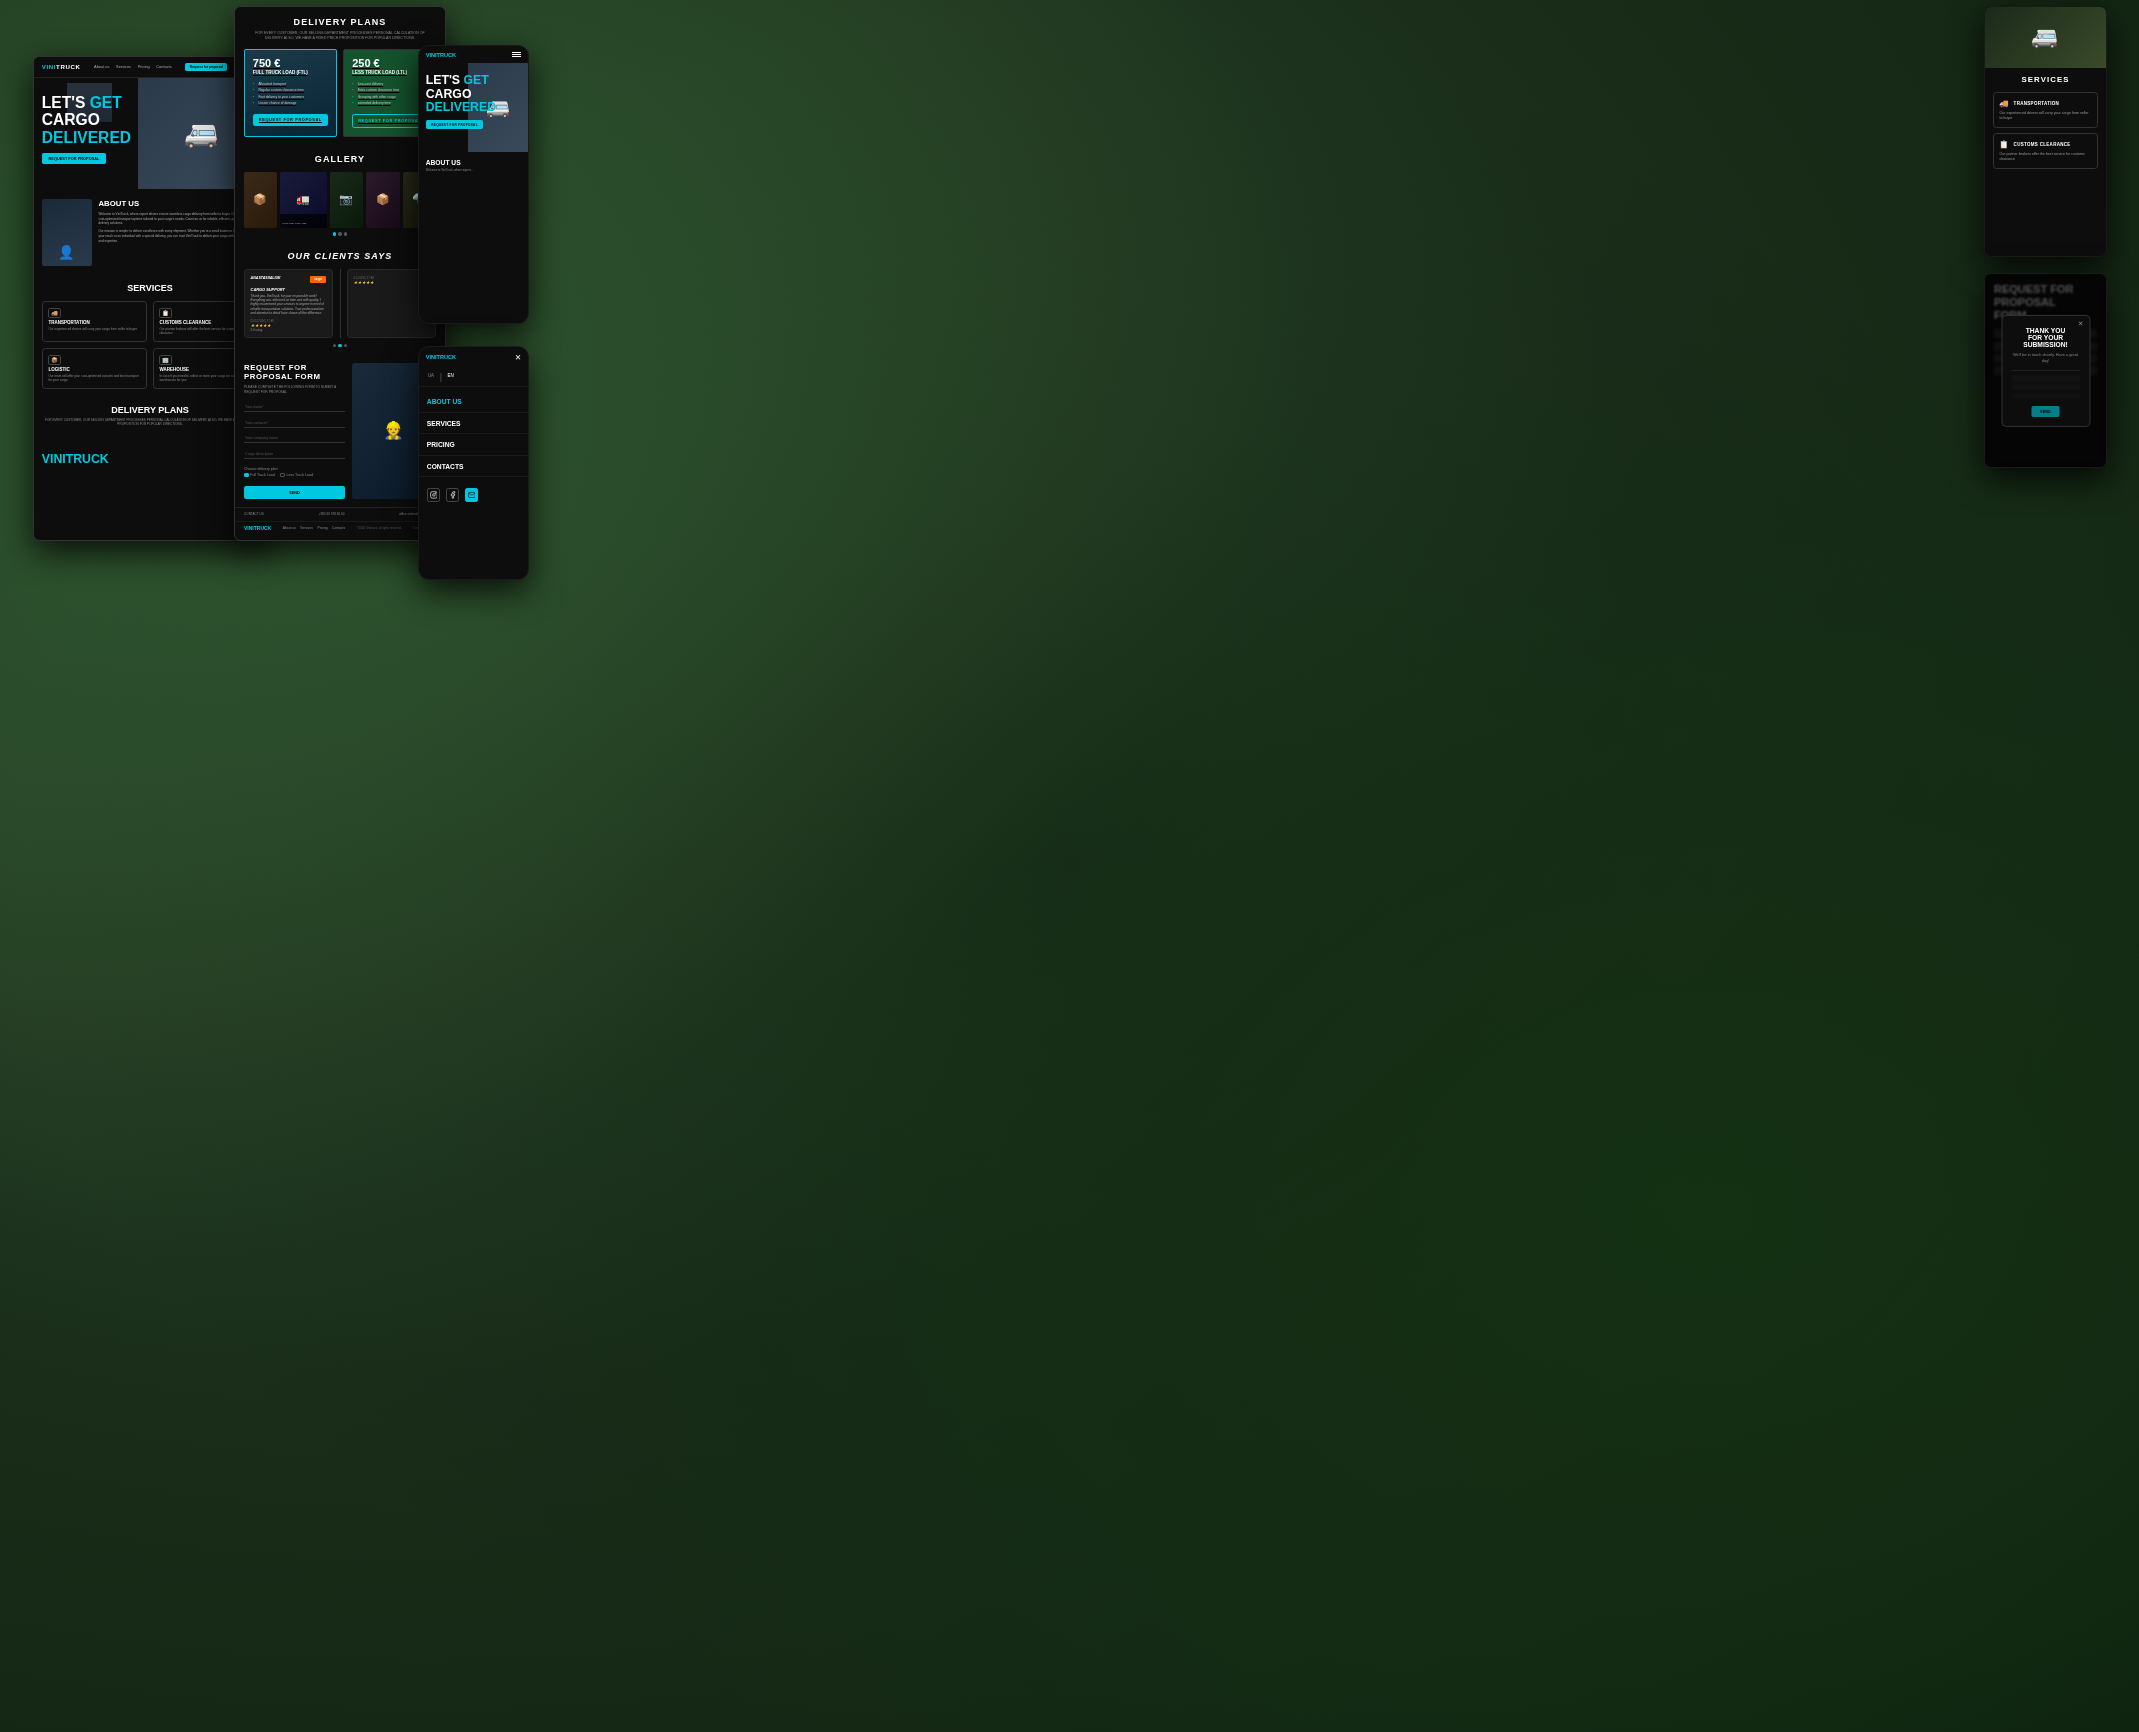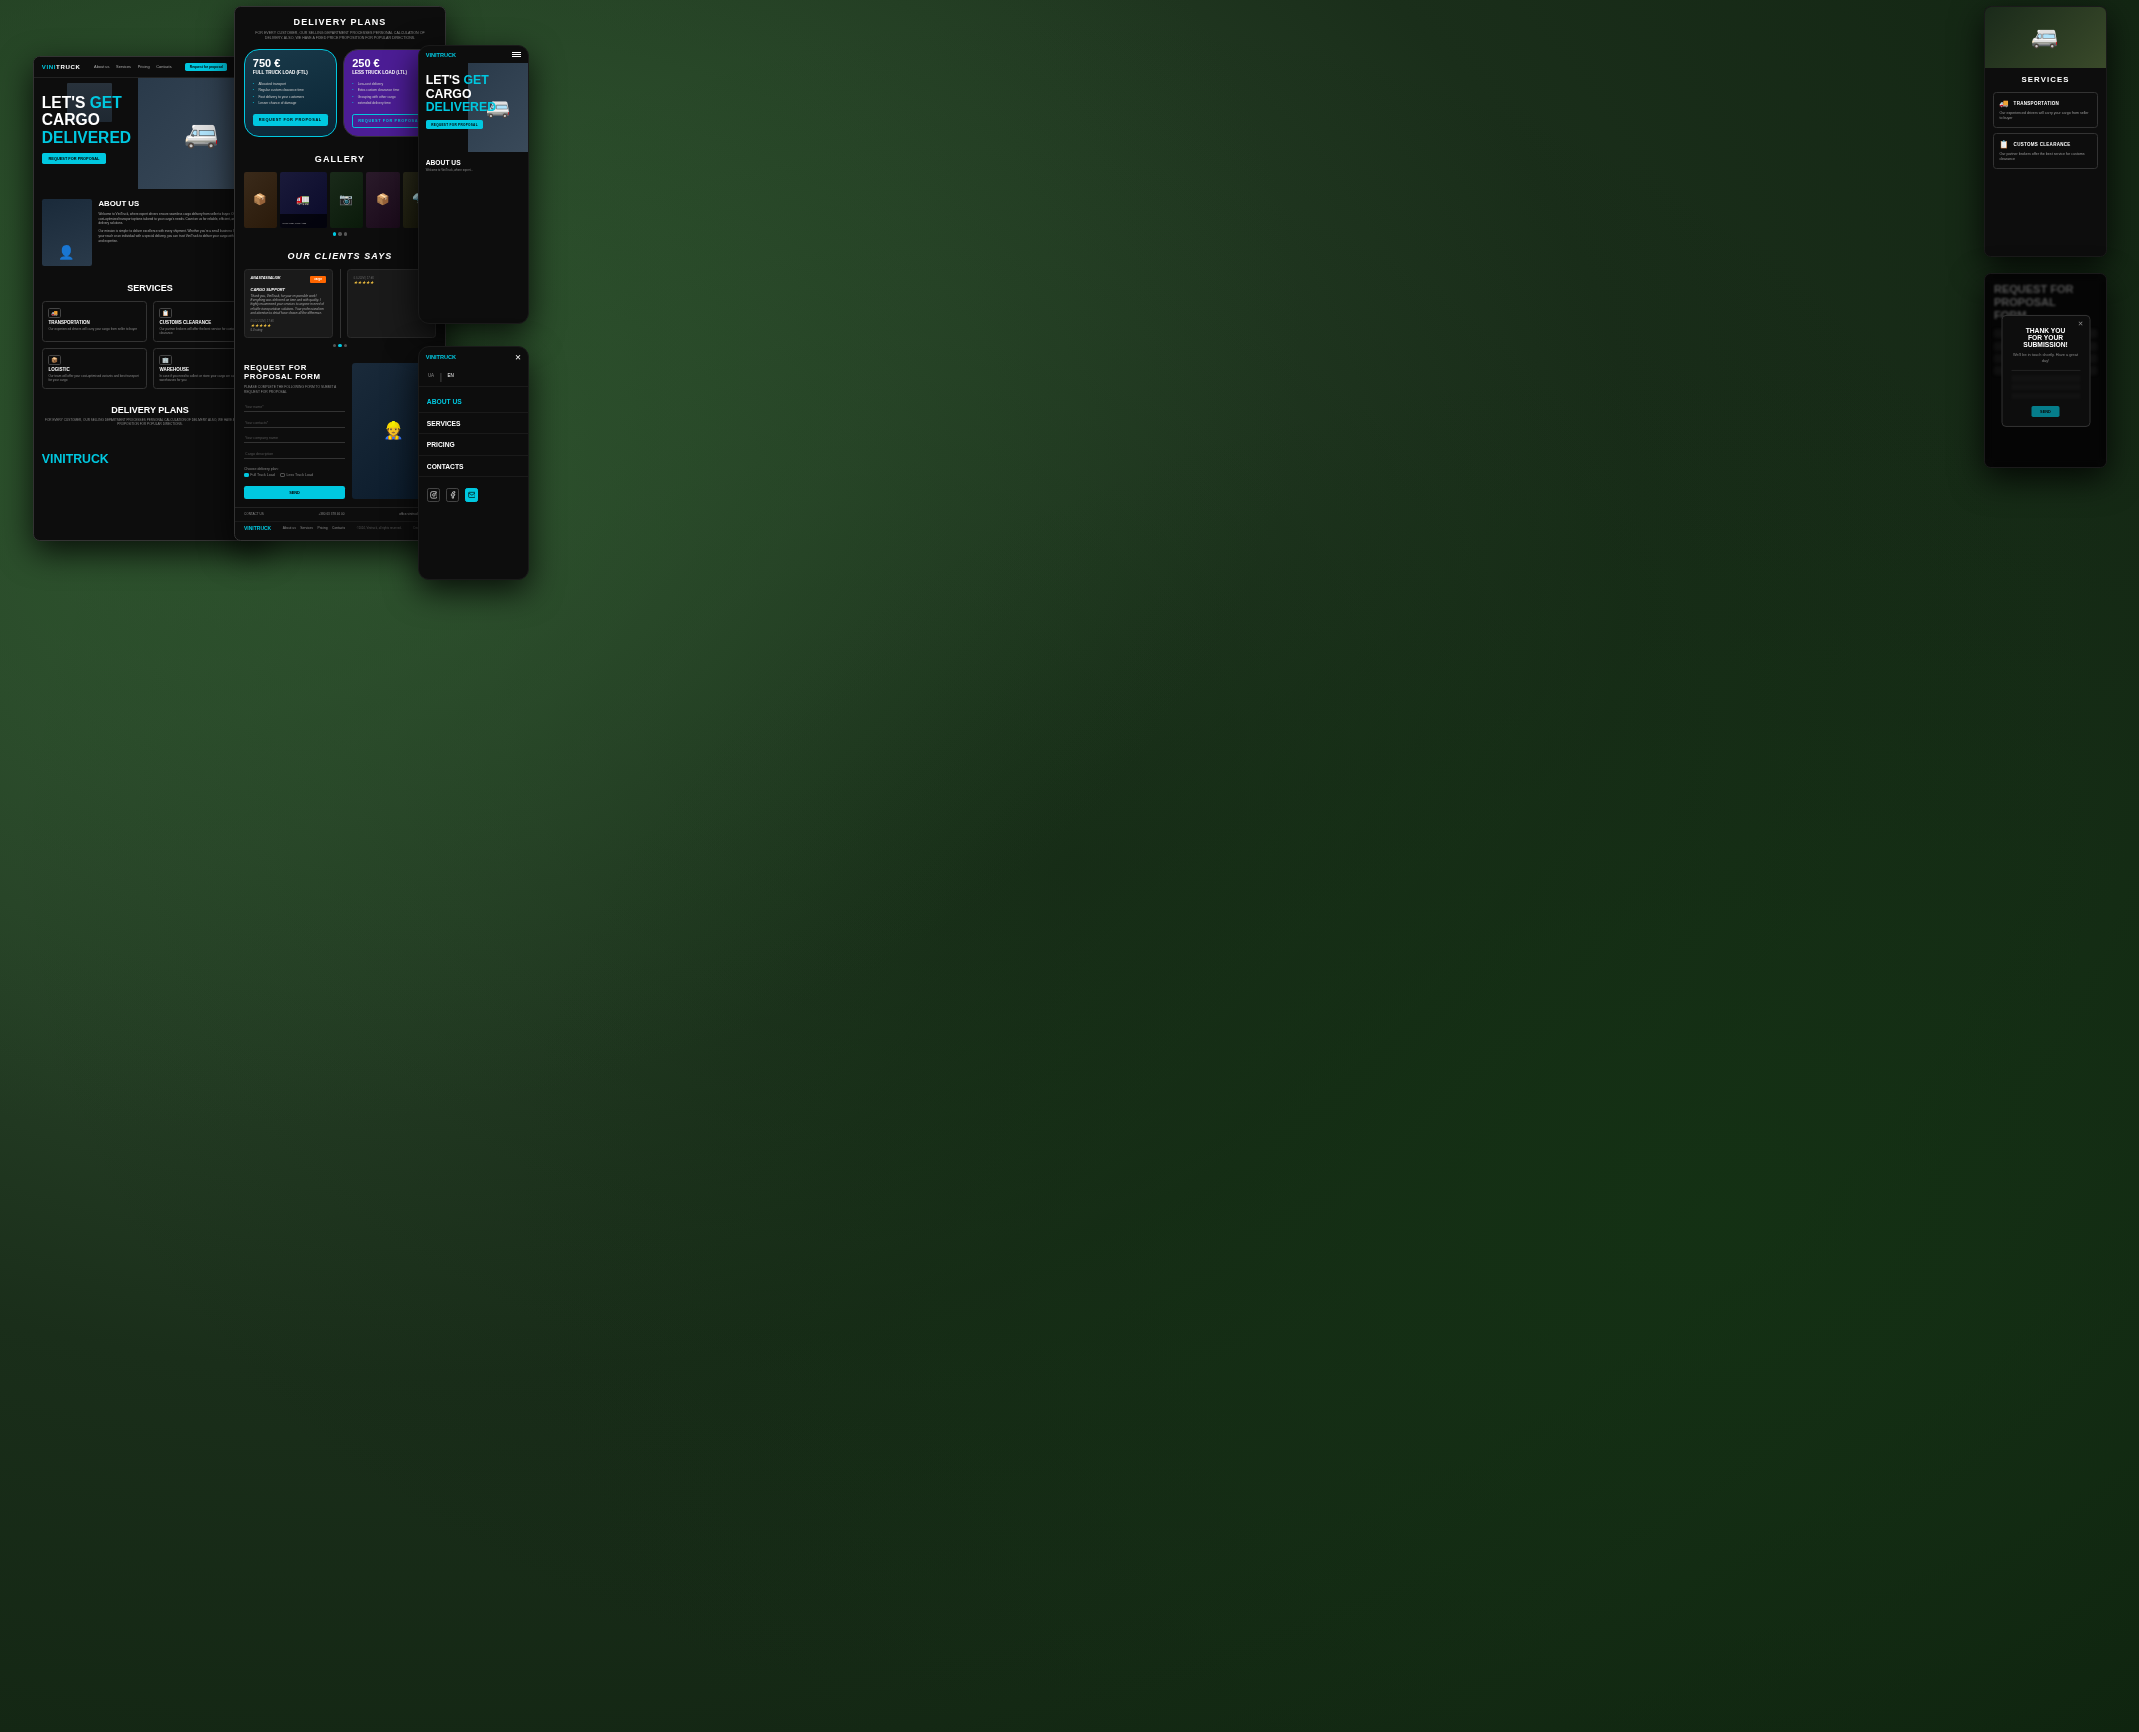--- a/index.html
+++ b/index.html
@@ -263,32 +263,33 @@
     }
 
     .plans-container {
       display: flex;
       gap: 6.7px;
       padding: 0 9px 9px;
     }
 
     .plan-card {
       flex: 1;
-      border-radius: 15px;
+      border-radius: 2px;
       padding: 7.8px;
       position: relative;
+      text-decoration: underline;
     }
 
     .plan-card.ftl {
       background: linear-gradient(160deg, #1a3a4a 0%, #0a2535 100%);
       border: 0.6px solid #00c8e0;
     }
 
     .plan-card.ltl {
-      background: #4c1d95;
+      background: #14532d;
       border: 0.6px solid #333;
     }
 
     .plan-price {
       font-size: 11px;
       font-weight: 900;
       color: #fff;
       margin-bottom: 1.1px;
     }
 

